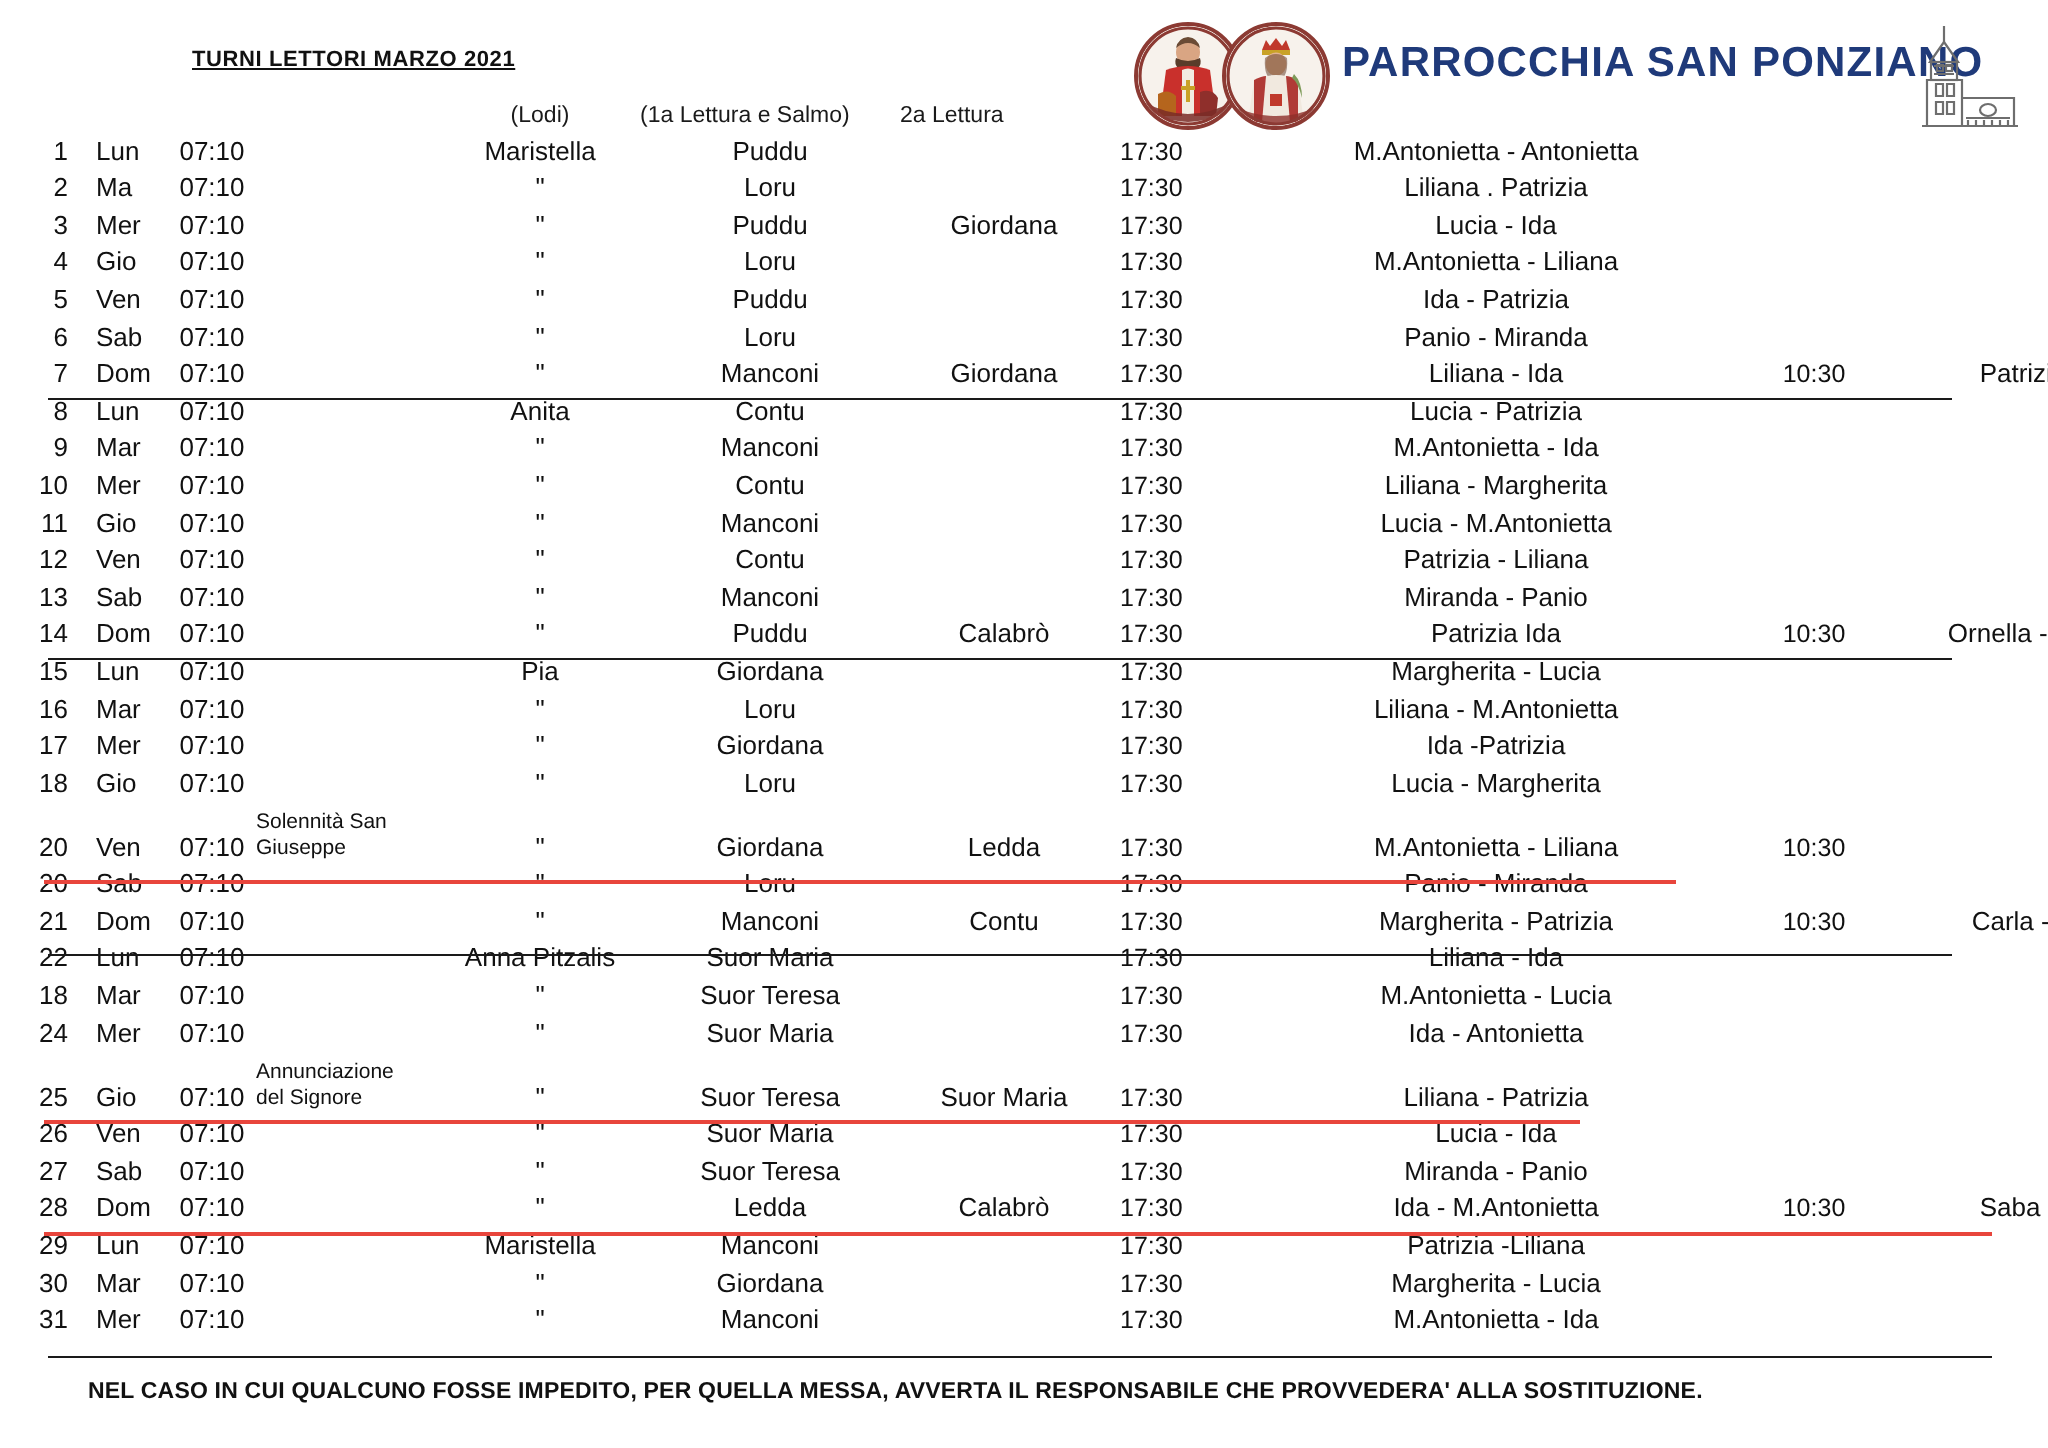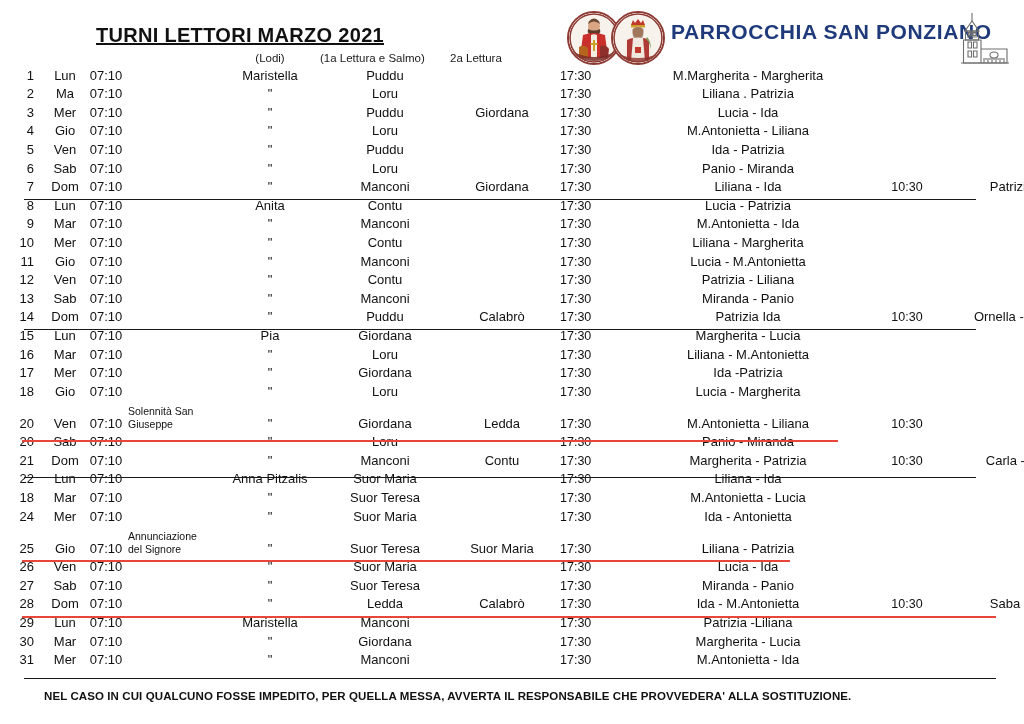--- a/index.html
+++ b/index.html
@@ -18,21 +18,21 @@
 
   
   #header {
     position: absolute;
     left: 0; top: 0;
     width: 1024px; height: 68px;
   }
   #doc-title {
     position: absolute;
     left: 96px; top: 24px;
-    font-size: 20px;
+    font-size: 11px;
     font-weight: bold;
     letter-spacing: 0.3px;
     text-decoration: underline;
     white-space: nowrap;
   }
 
   #logo {
     position: absolute;
     left: 563px; top: 5px;
     width: 455px; height: 62px;
@@ -101,21 +101,21 @@
 
   .hdr-row td {
     font-size: 11.5px;
     color: #1a1a1a;
     padding-bottom: 4px;
   }
   .hdr-row td.hdr-lodi  { text-align: center; }
 
   tr.day-row td { height: 18.6px; font-size: 13px; }
   tr.day-row td.num   { text-align: right;  padding-right: 6px; }
-  tr.day-row td.day   { text-align: center;   padding-left: 8px; }
+  tr.day-row td.day   { text-align: left;   padding-left: 8px; }
   tr.day-row td.time  { text-align: center;   padding-left: 2px; }
   tr.day-row td.note  { text-align: left; font-size: 10.5px; line-height: 1.25; }
   tr.day-row td.lodi  { text-align: center; }
   tr.day-row td.lett1 { text-align: center; }
   tr.day-row td.lett2 { text-align: center; }
   tr.day-row td.time2 { text-align: left; padding-left: 6px; font-size: 12.5px; }
   tr.day-row td.even  { text-align: center; }
   tr.day-row td.time3 { text-align: center; font-size: 12.5px; }
   tr.day-row td.morn  { text-align: center; }
 
@@ -273,21 +273,21 @@
           <td class="day">Lun</td>
           <td class="time">07:10</td>
           <td class="note">
             <span class="note-top"></span>
             <span class="note-bot"></span>
           </td>
           <td class="lodi">Maristella</td>
           <td class="lett1">Puddu</td>
           <td class="lett2"></td>
           <td class="time2">17:30</td>
-          <td class="even">M.Margherita - Margherita</td>
+          <td class="even">M.Antonietta - Antonietta</td>
           <td class="time3"></td>
           <td class="morn"></td>
         </tr>
         <tr class="day-row">
           <td class="num">2</td>
           <td class="day">Ma</td>
           <td class="time">07:10</td>
           <td class="note">
             <span class="note-top"></span>
             <span class="note-bot"></span>

